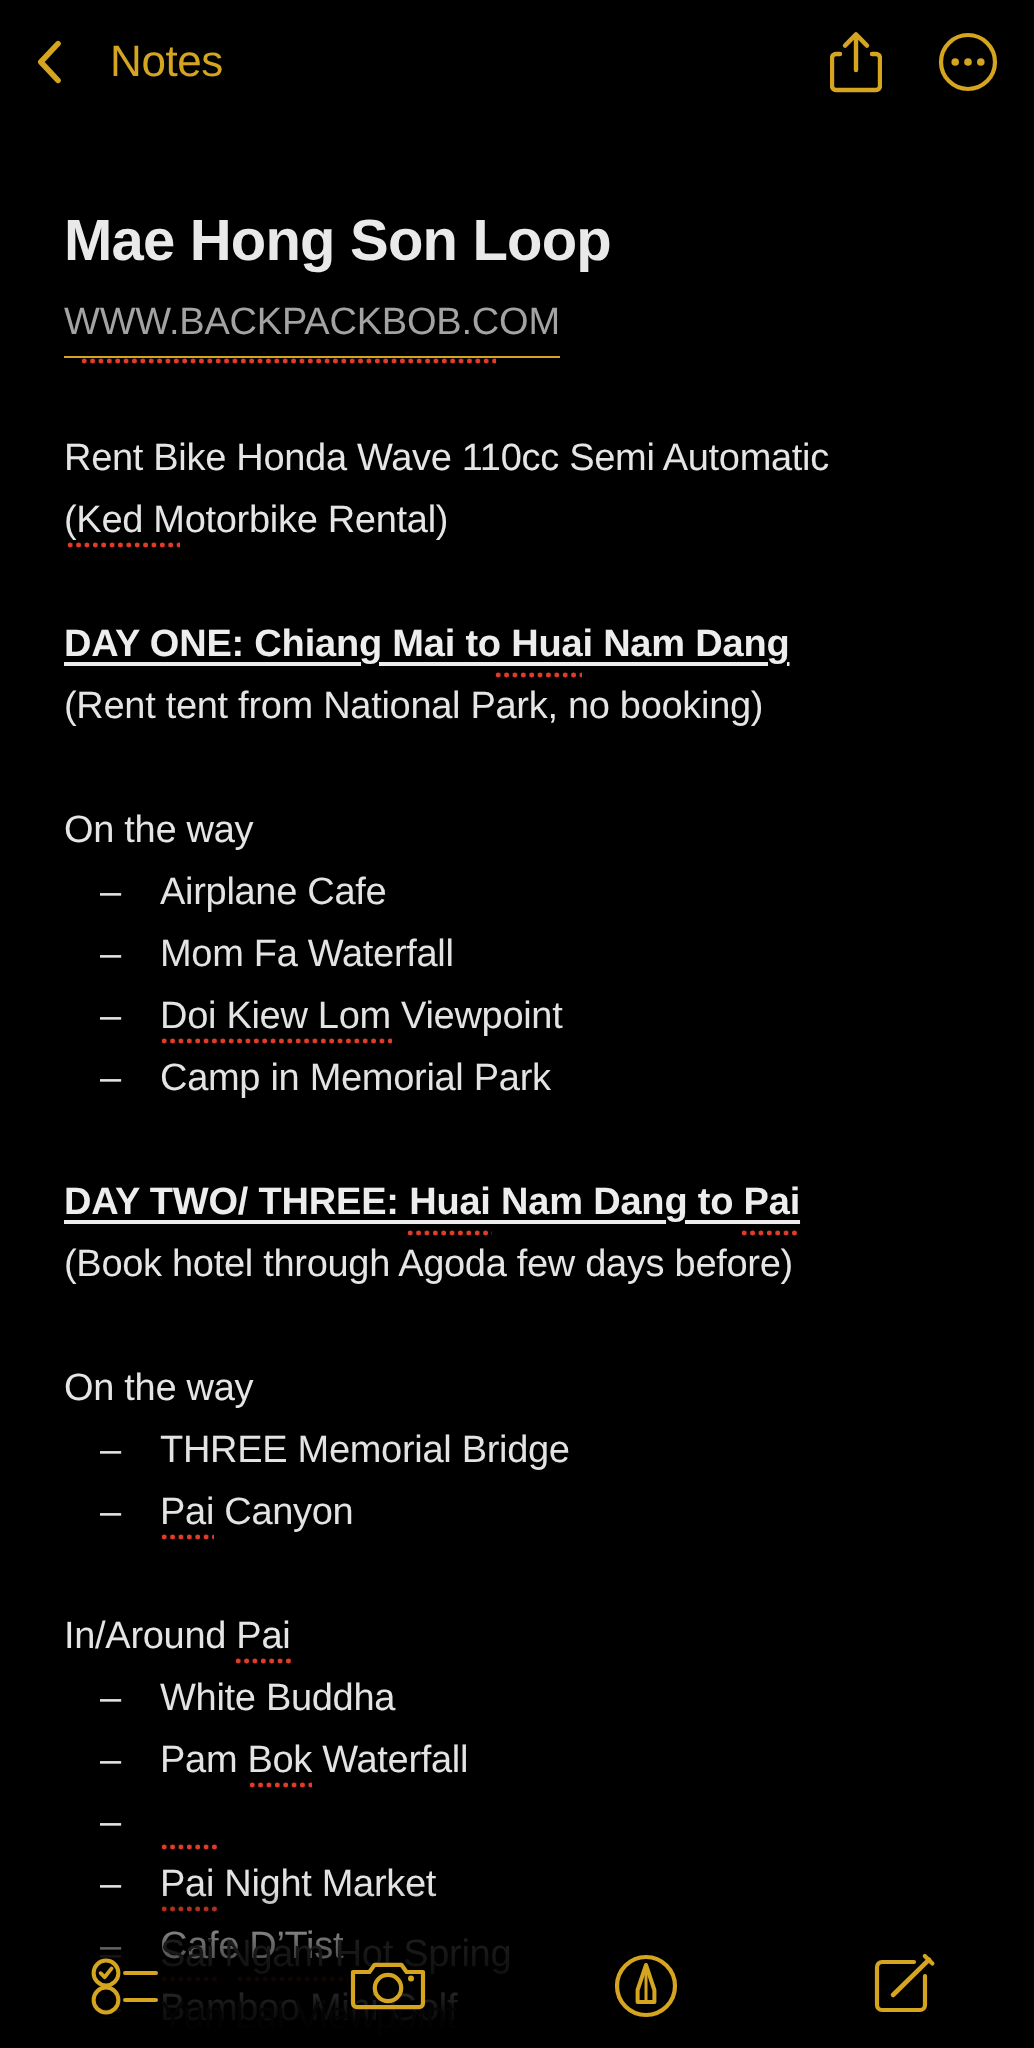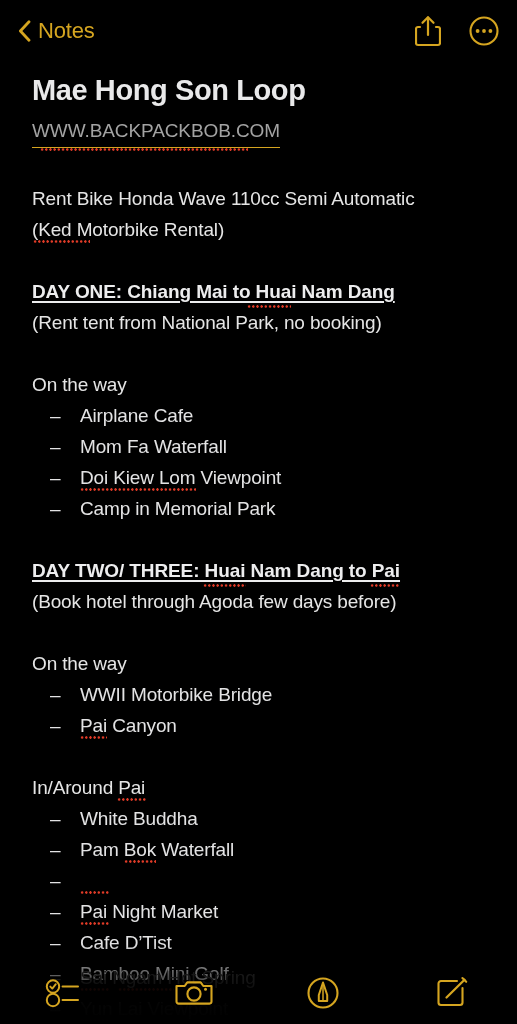--- a/index.html
+++ b/index.html
@@ -17,21 +17,21 @@
     background:#000000;
   }
 
   
   .navbar {
     position:absolute; top:0; left:0; right:0; height:62px;
     display:flex; align-items:center;
     padding:0 18px;
   }
   .back-btn {
-    display:flex; align-items:center; gap:7px;
+    display:flex; align-items:center; gap:24px;
     color:#D5A520;
     cursor:pointer;
   }
   .chev {
     display:block; width:13px; height:22px;
   }
   .back-label {
     font-size:22px; letter-spacing:-0.2px; color:#D5A520;
   }
   .nav-spacer { flex:1; }
@@ -41,20 +41,21 @@
   
   .note {
     position:absolute; top:62px; left:0; right:0; bottom:0;
     padding:8px 30px 0 32px;
   }
   .note-title {
     font-size:29px; font-weight:bold; color:#E9E9EA;
     letter-spacing:-0.4px;
     line-height:40px;
     margin-bottom:6px;
+    margin-top:31px;
   }
   .link-line { line-height:30px; margin-bottom:4px; }
   .note-link {
     font-size:19px; color:#a3a3a3;
     letter-spacing:-0.1px;
     border-bottom:1.5px solid #D5A520;
     padding-bottom:1px;
     cursor:pointer;
     position:relative;
     display:inline-block;
@@ -224,21 +225,21 @@
 
     <div class="p">(Book hotel through Agoda few days before)</div>
 
     <div class="p blank"></div>
 
     <div class="p">On the way</div>
 
     <div>
       <div class="li">
         <span class="dash">–</span>
-        <span class="txt">WWII Motorbike Bridge</span>
+        <span class="txt">THREE Memorial Bridge</span>
       </div>
       <div class="li">
         <span class="dash">–</span>
         <span class="txt">
           <span>Pai Canyon</span>
           <span class="spell spell-under" style="left:0; width:27px;"></span>
         </span>
       </div>
     </div>
 

